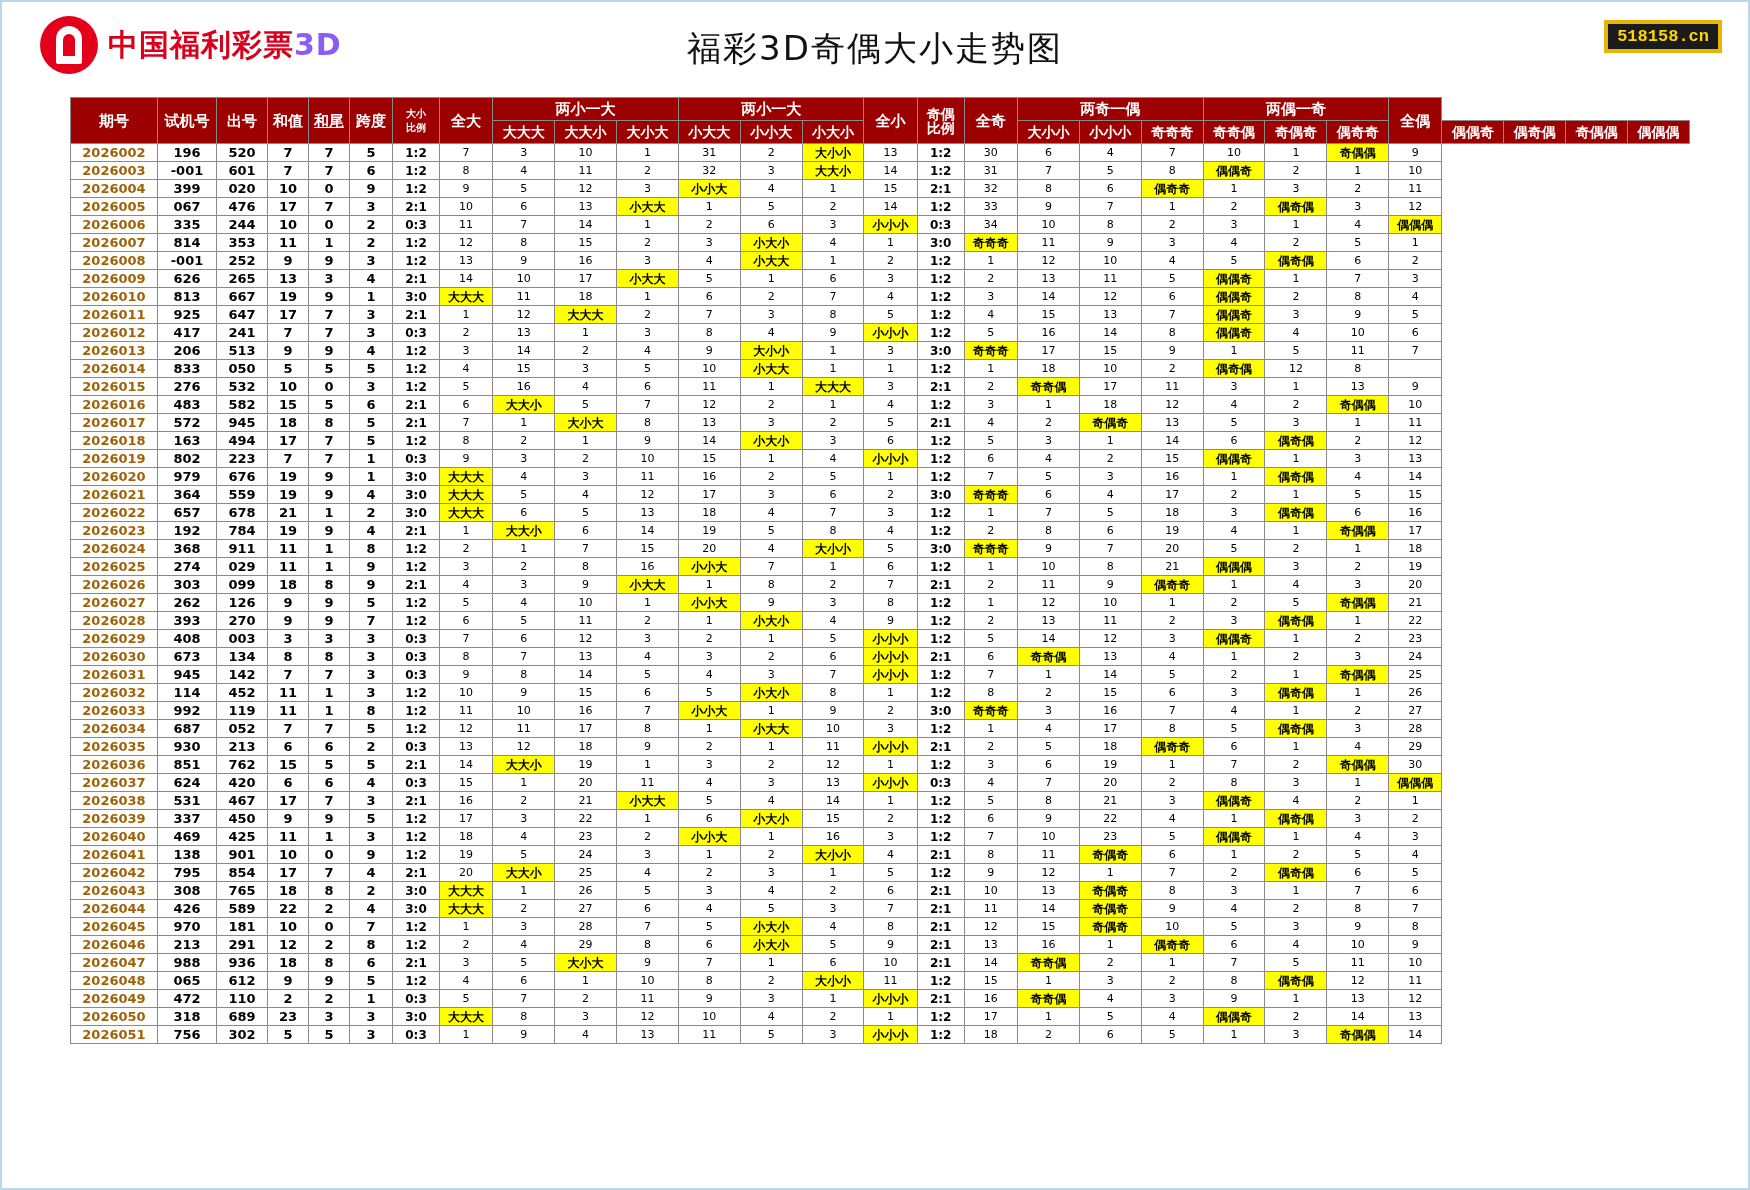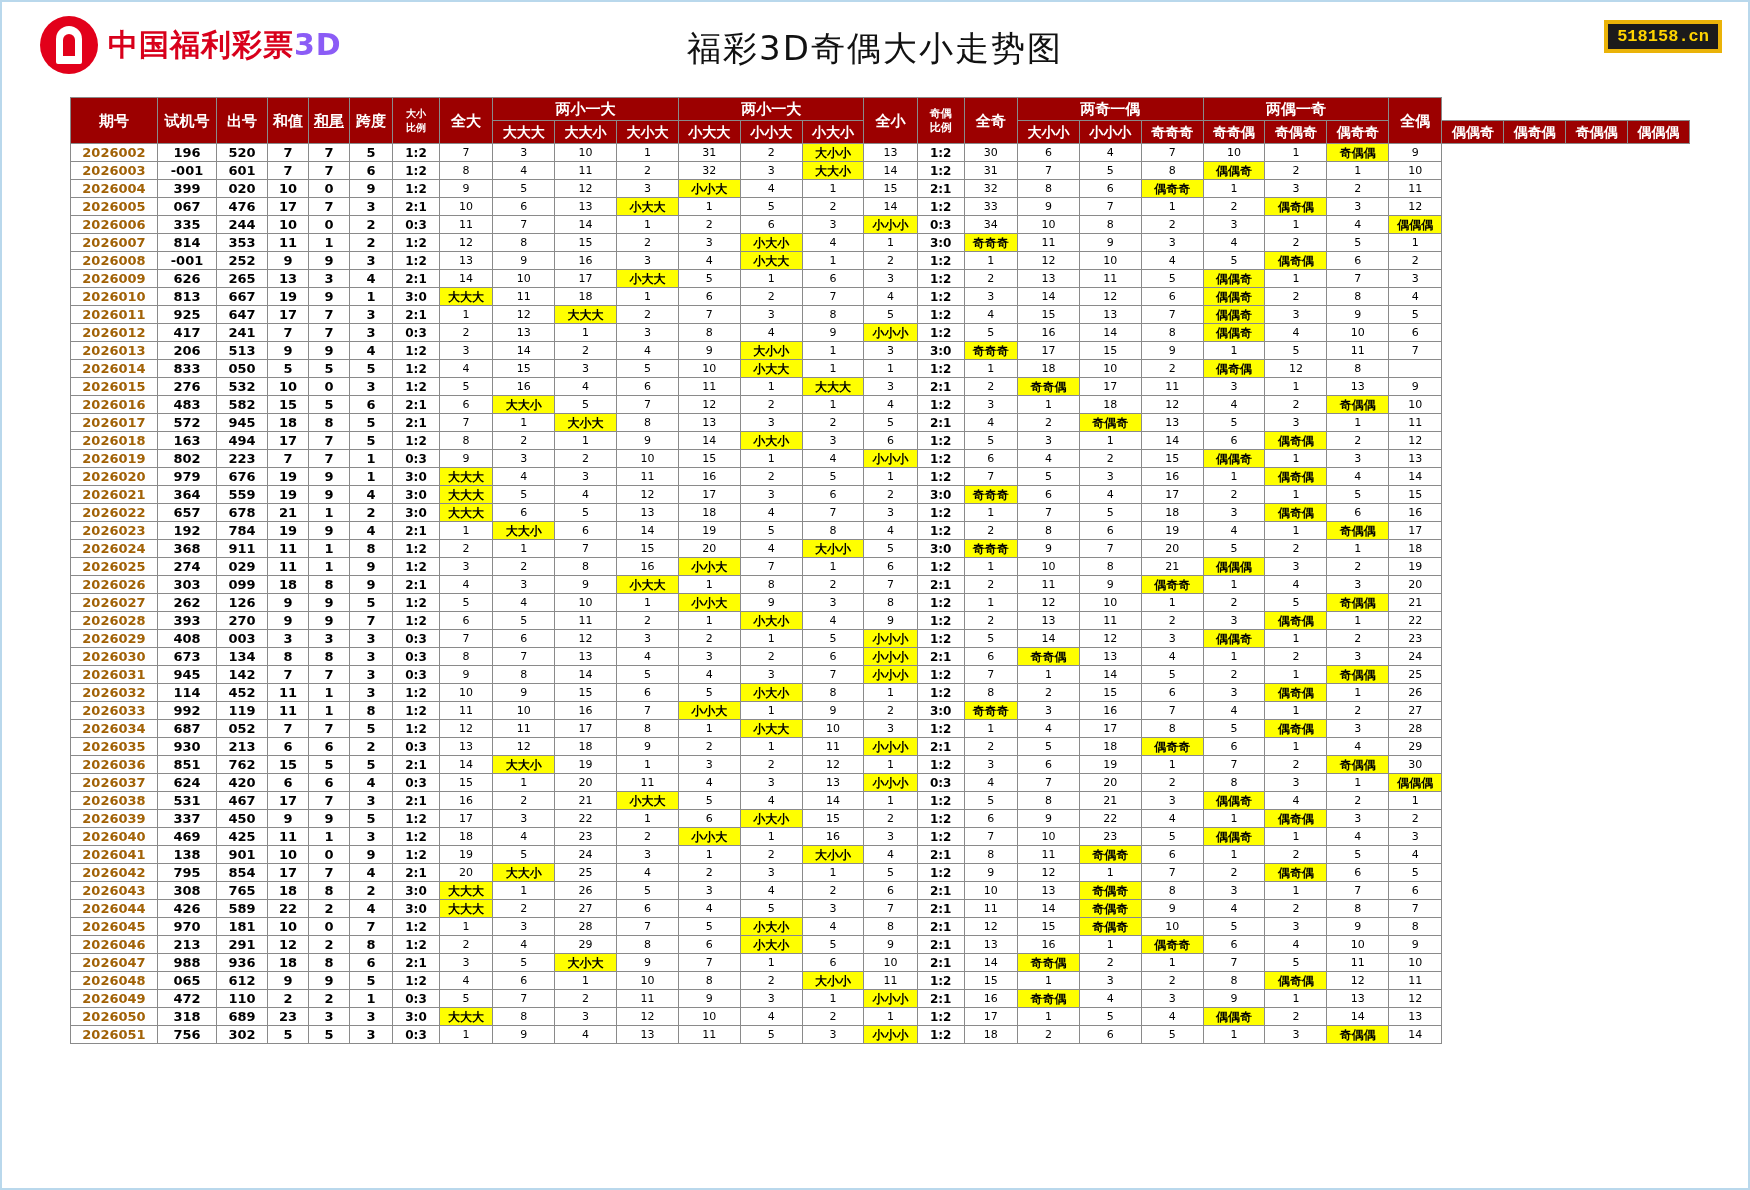--- a/index.html
+++ b/index.html
@@ -104,21 +104,21 @@
             <th rowspan="2" style="width: 58px;">试机号</th>
             <th rowspan="2" style="width: 50px;">出号</th>
             <th rowspan="2" style="width: 40px;">和值</th>
             <th rowspan="2" style="width: 40px; text-decoration: underline;">和尾</th>
             <th rowspan="2" style="width: 42px;">跨度</th>
             <th rowspan="2" style="width: 46px; font-size: 10px; margin-left: 40px;">大小<br>比例</th>
             <th rowspan="2">全大</th>
             <th colspan="3">两小一大</th>
             <th colspan="3">两小一大</th>
             <th rowspan="2">全小</th>
-            <th rowspan="2" style="width: 46px; font-size: 11px; margin-top: 31px;">奇偶<br>比例</th>
+            <th rowspan="2" style="width: 46px; font-size: 14px; margin-top: 31px;">奇偶<br>比例</th>
             <th rowspan="2">全奇</th>
             <th colspan="3">两奇一偶</th>
             <th colspan="3">两偶一奇</th>
             <th rowspan="2">全偶</th>
           </tr>
         <tr class="sub" id="sub-row">
             <th>大大大</th>
             <th>大大小</th>
             <th>大小大</th>
             <th>小大大</th>

